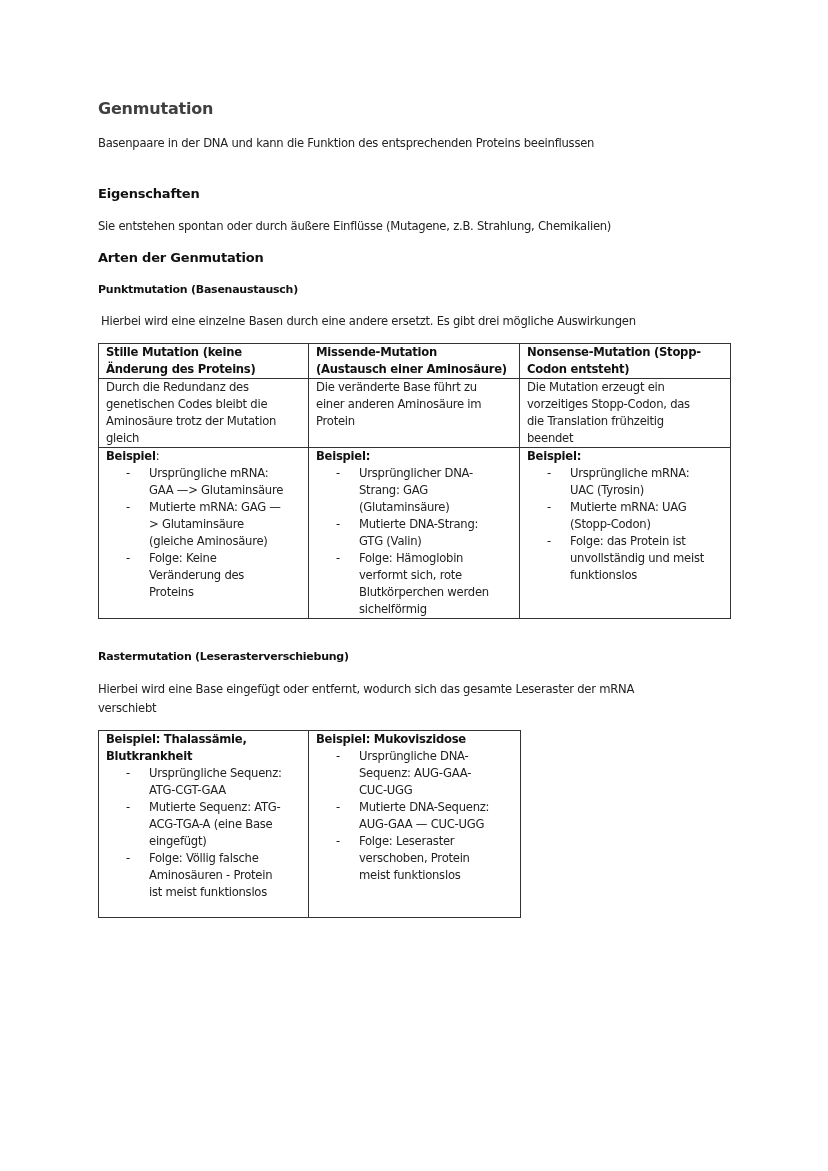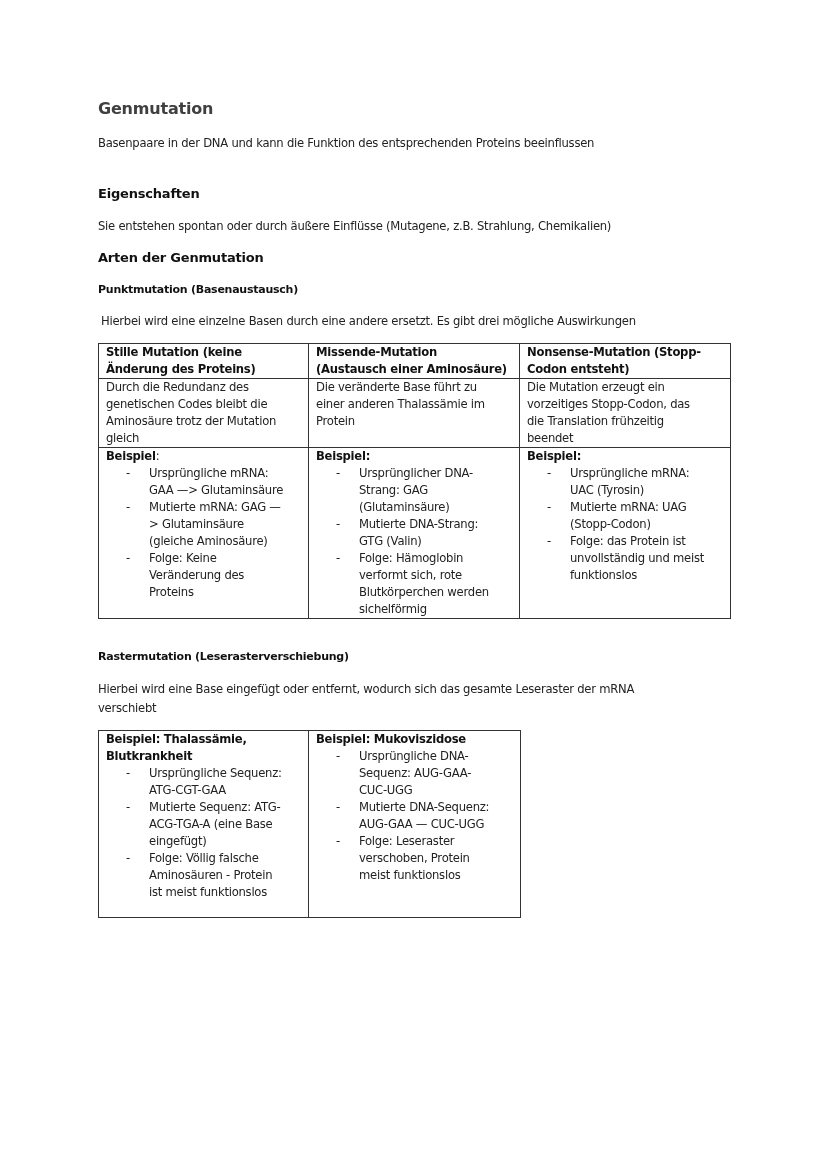--- a/index.html
+++ b/index.html
@@ -82,21 +82,21 @@
   </tr>
   <tr style="height:68px;">
     <td>
       <div>Durch die Redundanz des</div>
       <div>genetischen Codes bleibt die</div>
       <div>Aminosäure trotz der Mutation</div>
       <div>gleich</div>
     </td>
     <td>
       <div>Die veränderte Base führt zu</div>
-      <div>einer anderen Thalassämie im</div>
+      <div>einer anderen Aminosäure im</div>
       <div>Protein</div>
     </td>
     <td>
       <div>Die Mutation erzeugt ein</div>
       <div>vorzeitiges Stopp-Codon, das</div>
       <div>die Translation frühzeitig</div>
       <div>beendet</div>
     </td>
   </tr>
   <tr style="height:170px;">

